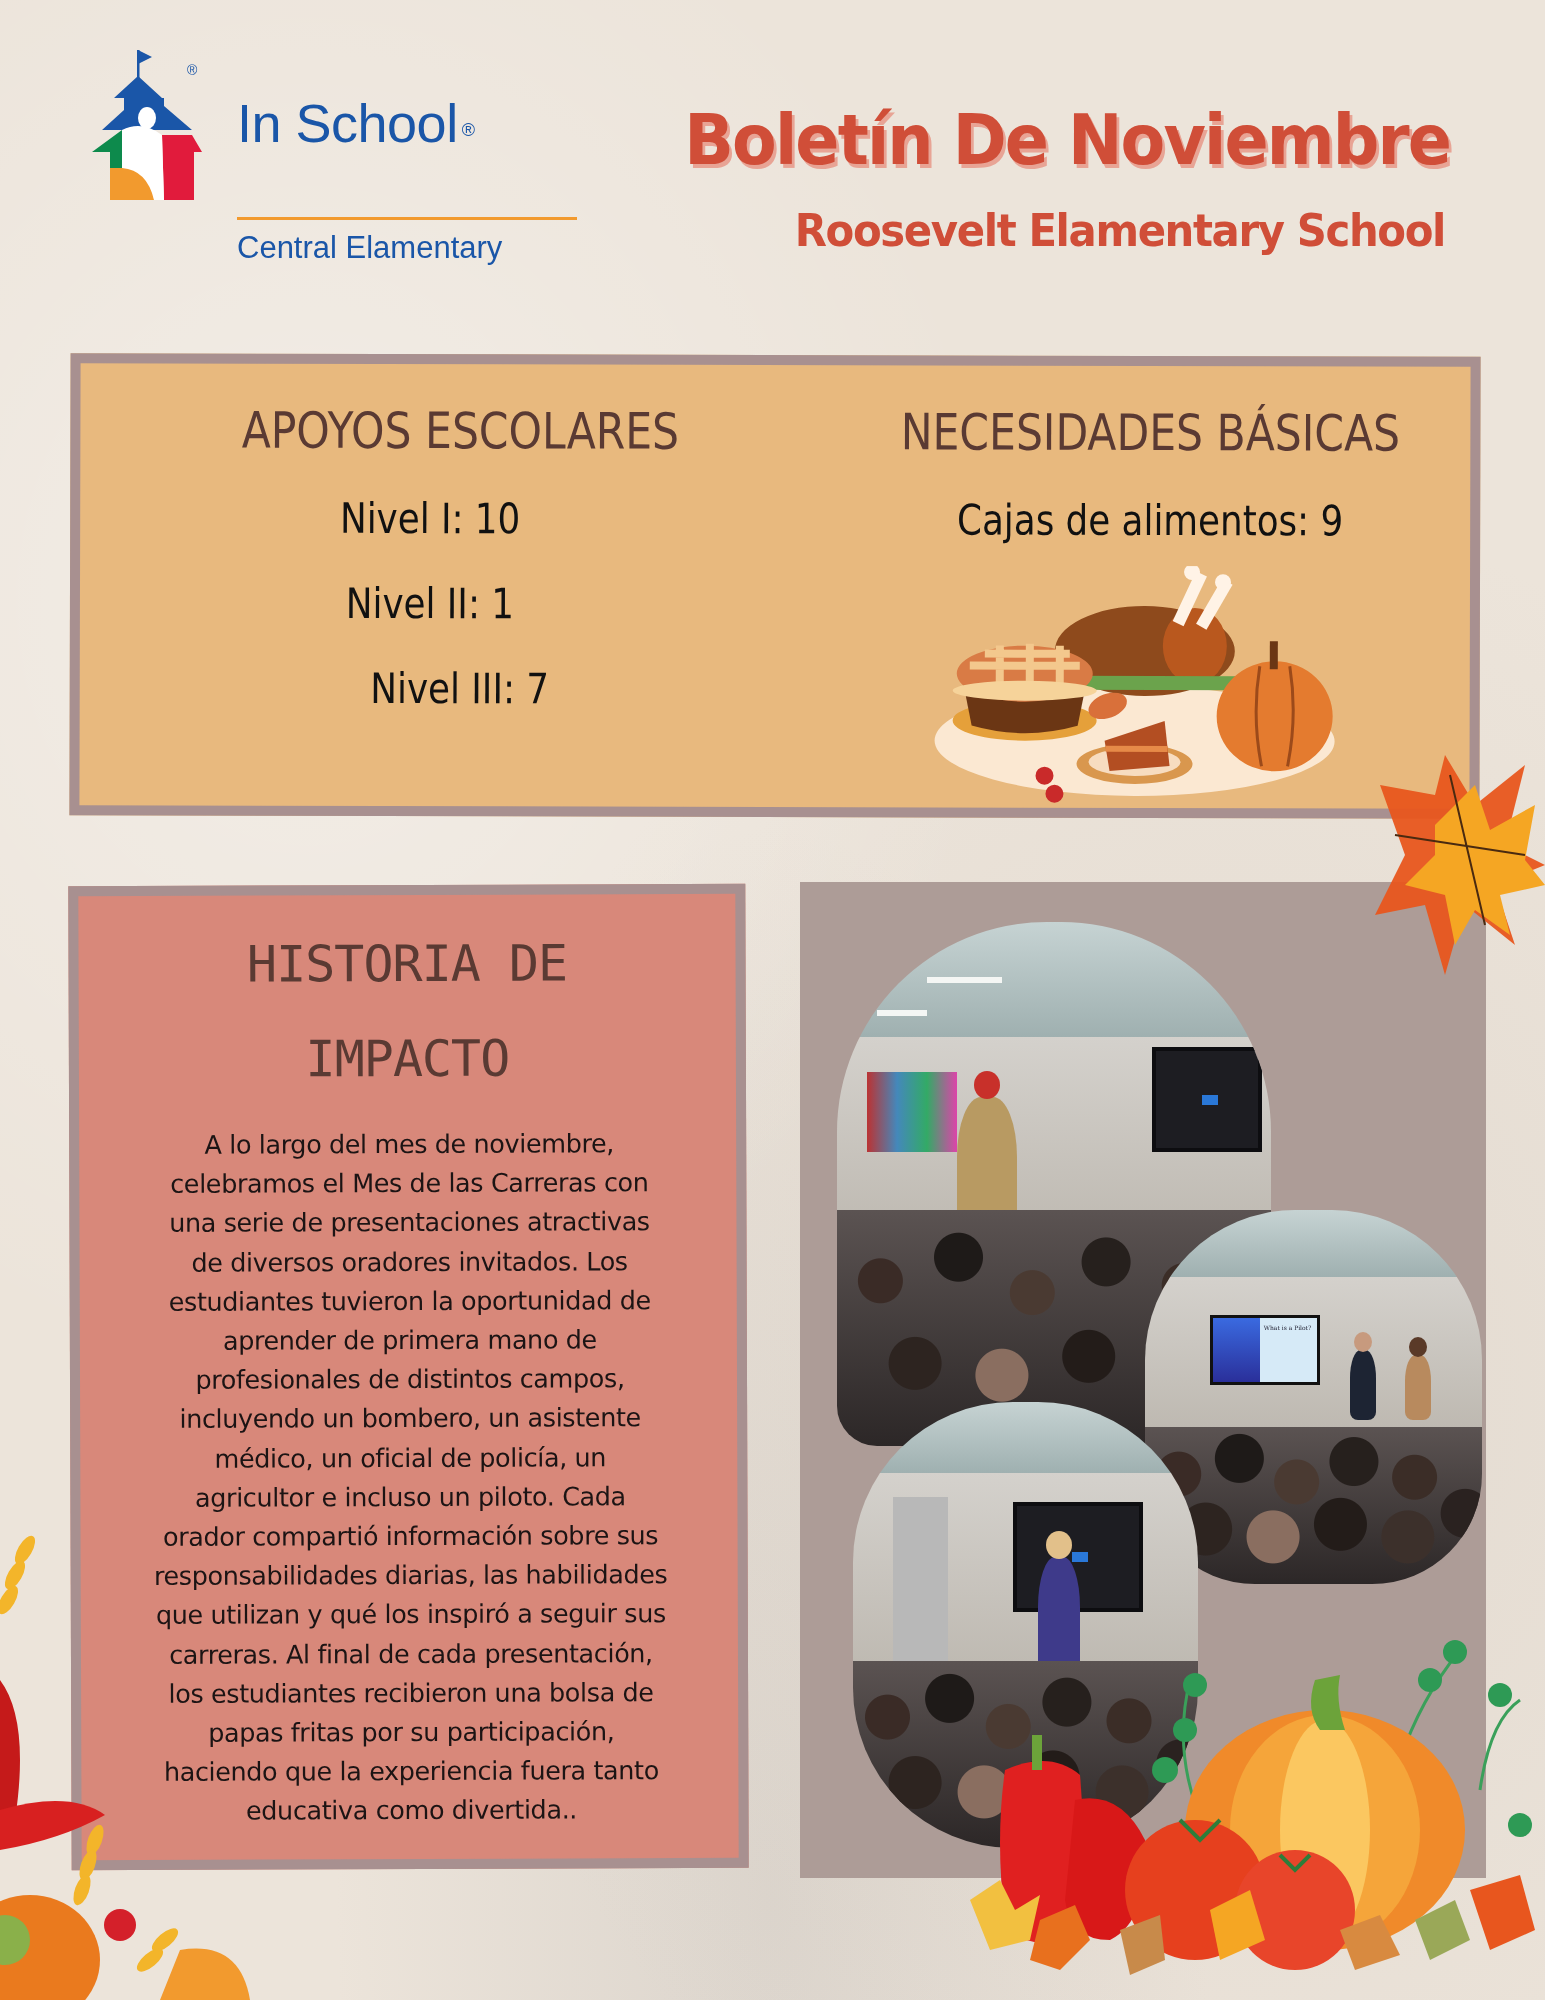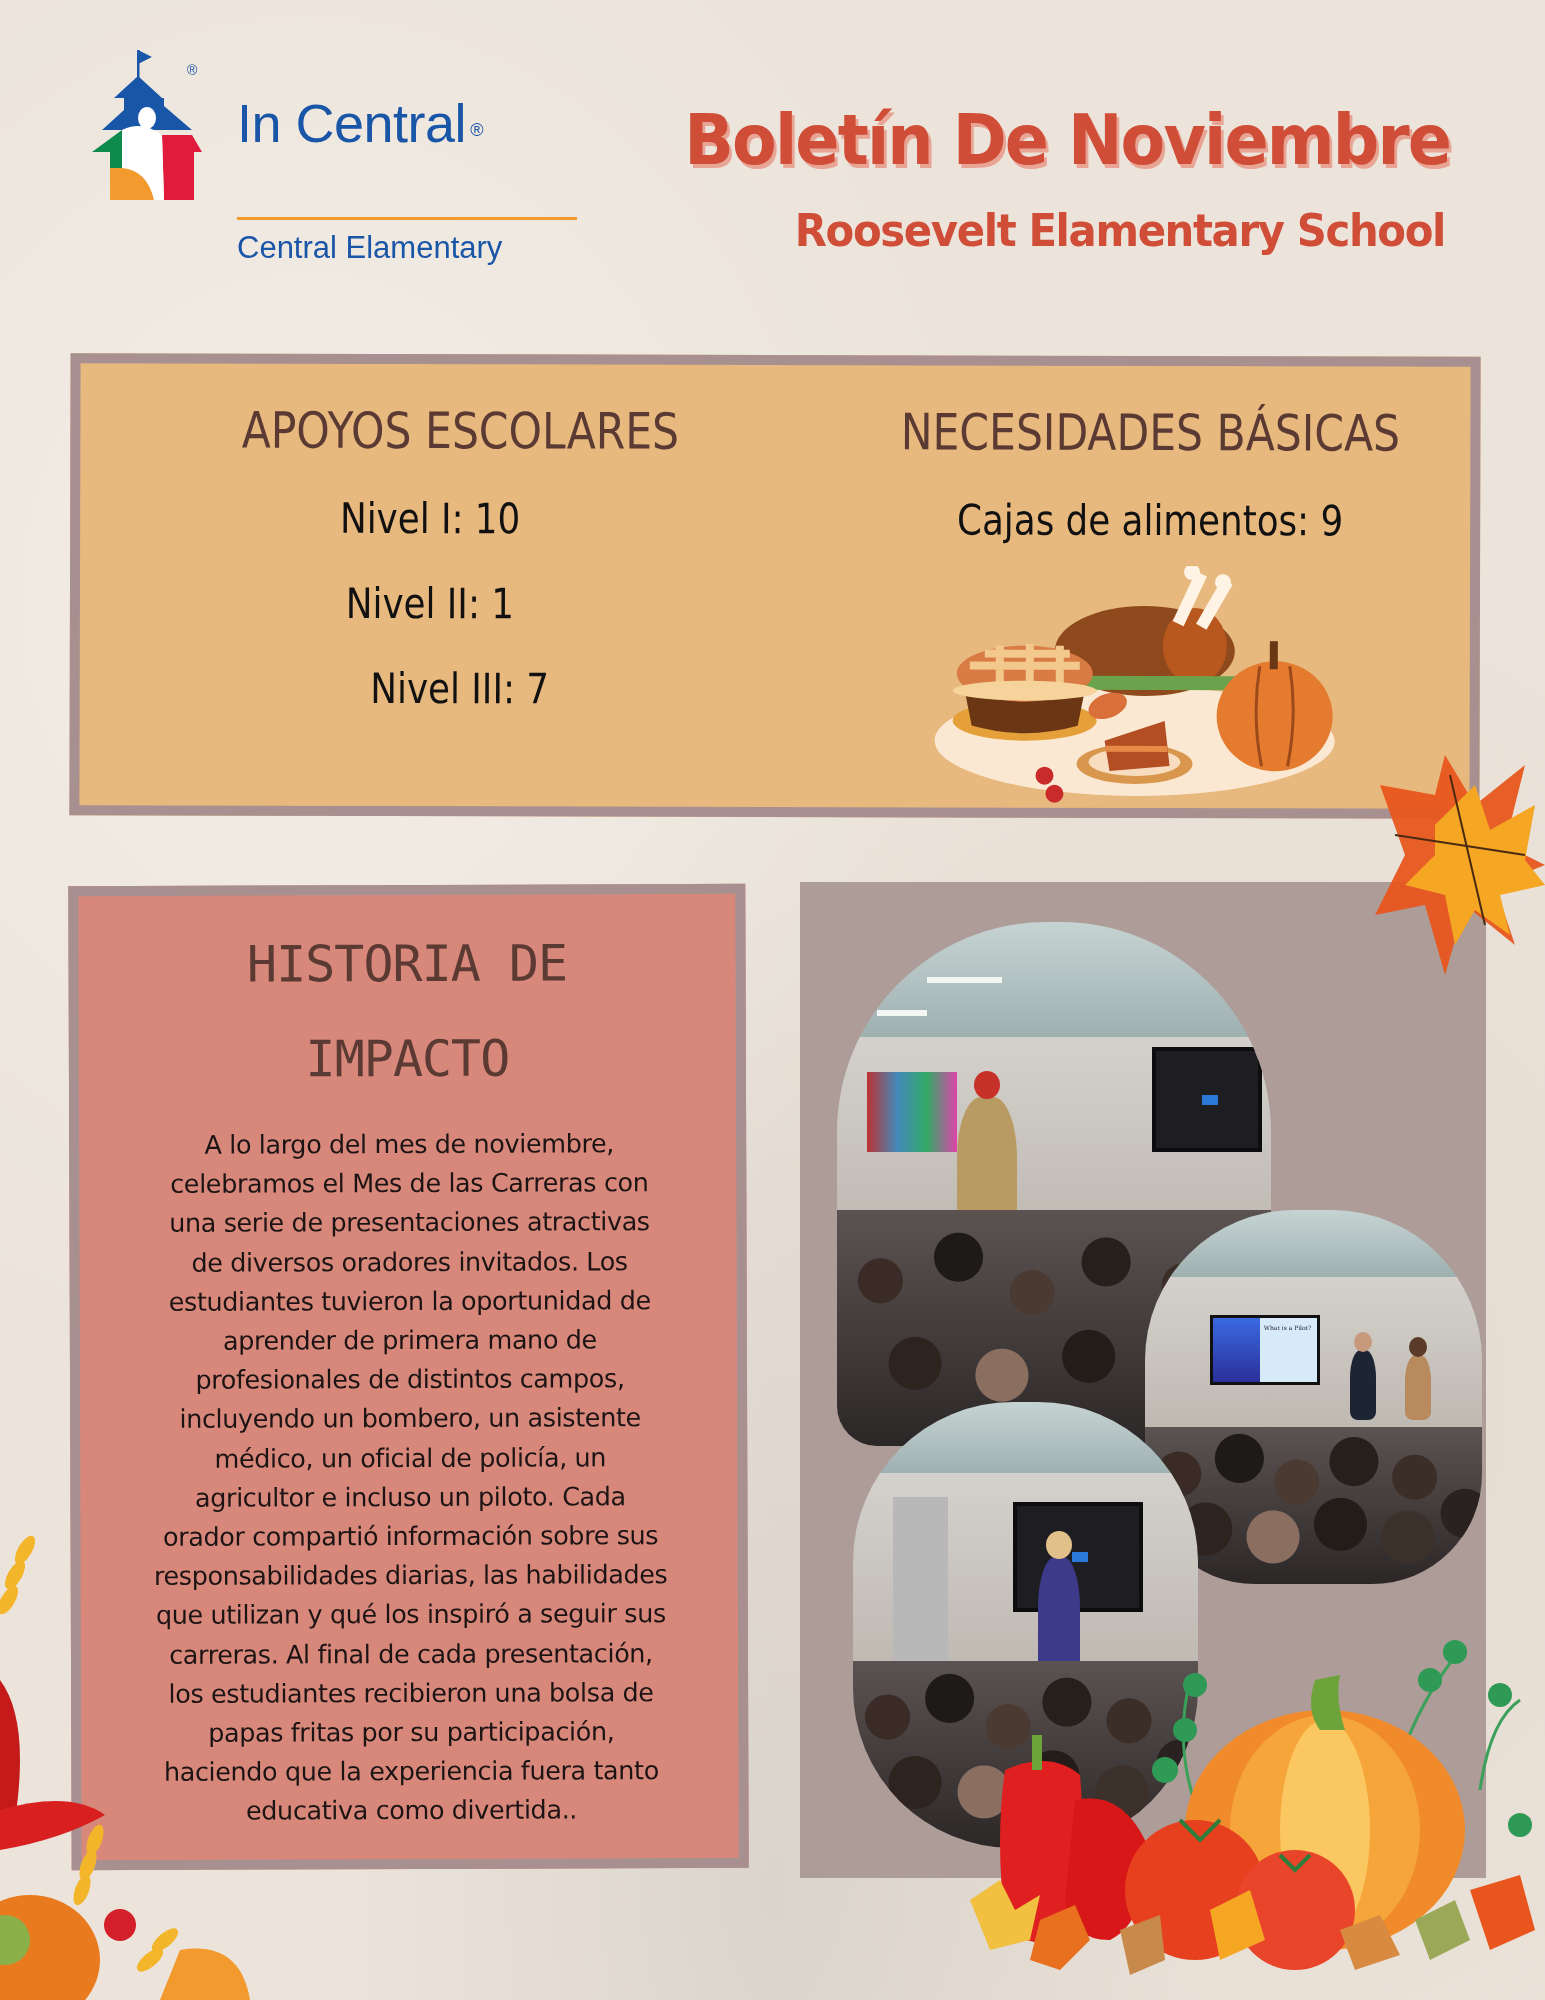--- a/index.html
+++ b/index.html
@@ -107,21 +107,21 @@
       <polygon points="46,26 22,48 32,48 32,60 10,80 100,80 72,56 72,48 70,48" fill="#1a56a8"></polygon>
       <polygon points="0,102 30,80 30,150 18,150 18,102" fill="#0d8a4c"></polygon>
       <polygon points="70,85 100,85 110,102 102,102 102,150 72,150" fill="#e11b3c"></polygon>
       <polygon points="18,118 60,118 62,150 18,150" fill="#f29a2e"></polygon>
       <path d="M30,80 Q50,70 70,85 L72,150 L62,150 Q55,120 30,118 Z" fill="#ffffff"></path>
       <ellipse cx="55" cy="68" rx="9" ry="11" fill="#ffffff"></ellipse>
     </svg>
     <span class="reg-mark">®</span>
   </div>
   <div class="abs logo-name">
-    <div><span>In Central</span><span class="reg">®</span></div>
+    <div><span>In School</span><span class="reg">®</span></div>
   </div>
   <div class="abs logo-rule"></div>
   <div class="abs logo-sub">Central Elamentary</div>
 </div>
 
 <div class="abs title">Boletín De Noviembre</div>
 <div class="abs subtitle">Roosevelt Elamentary School</div>
 
 <div class="abs stats">
   <div class="abs col-left stat-heading">APOYOS ESCOLARES</div>

